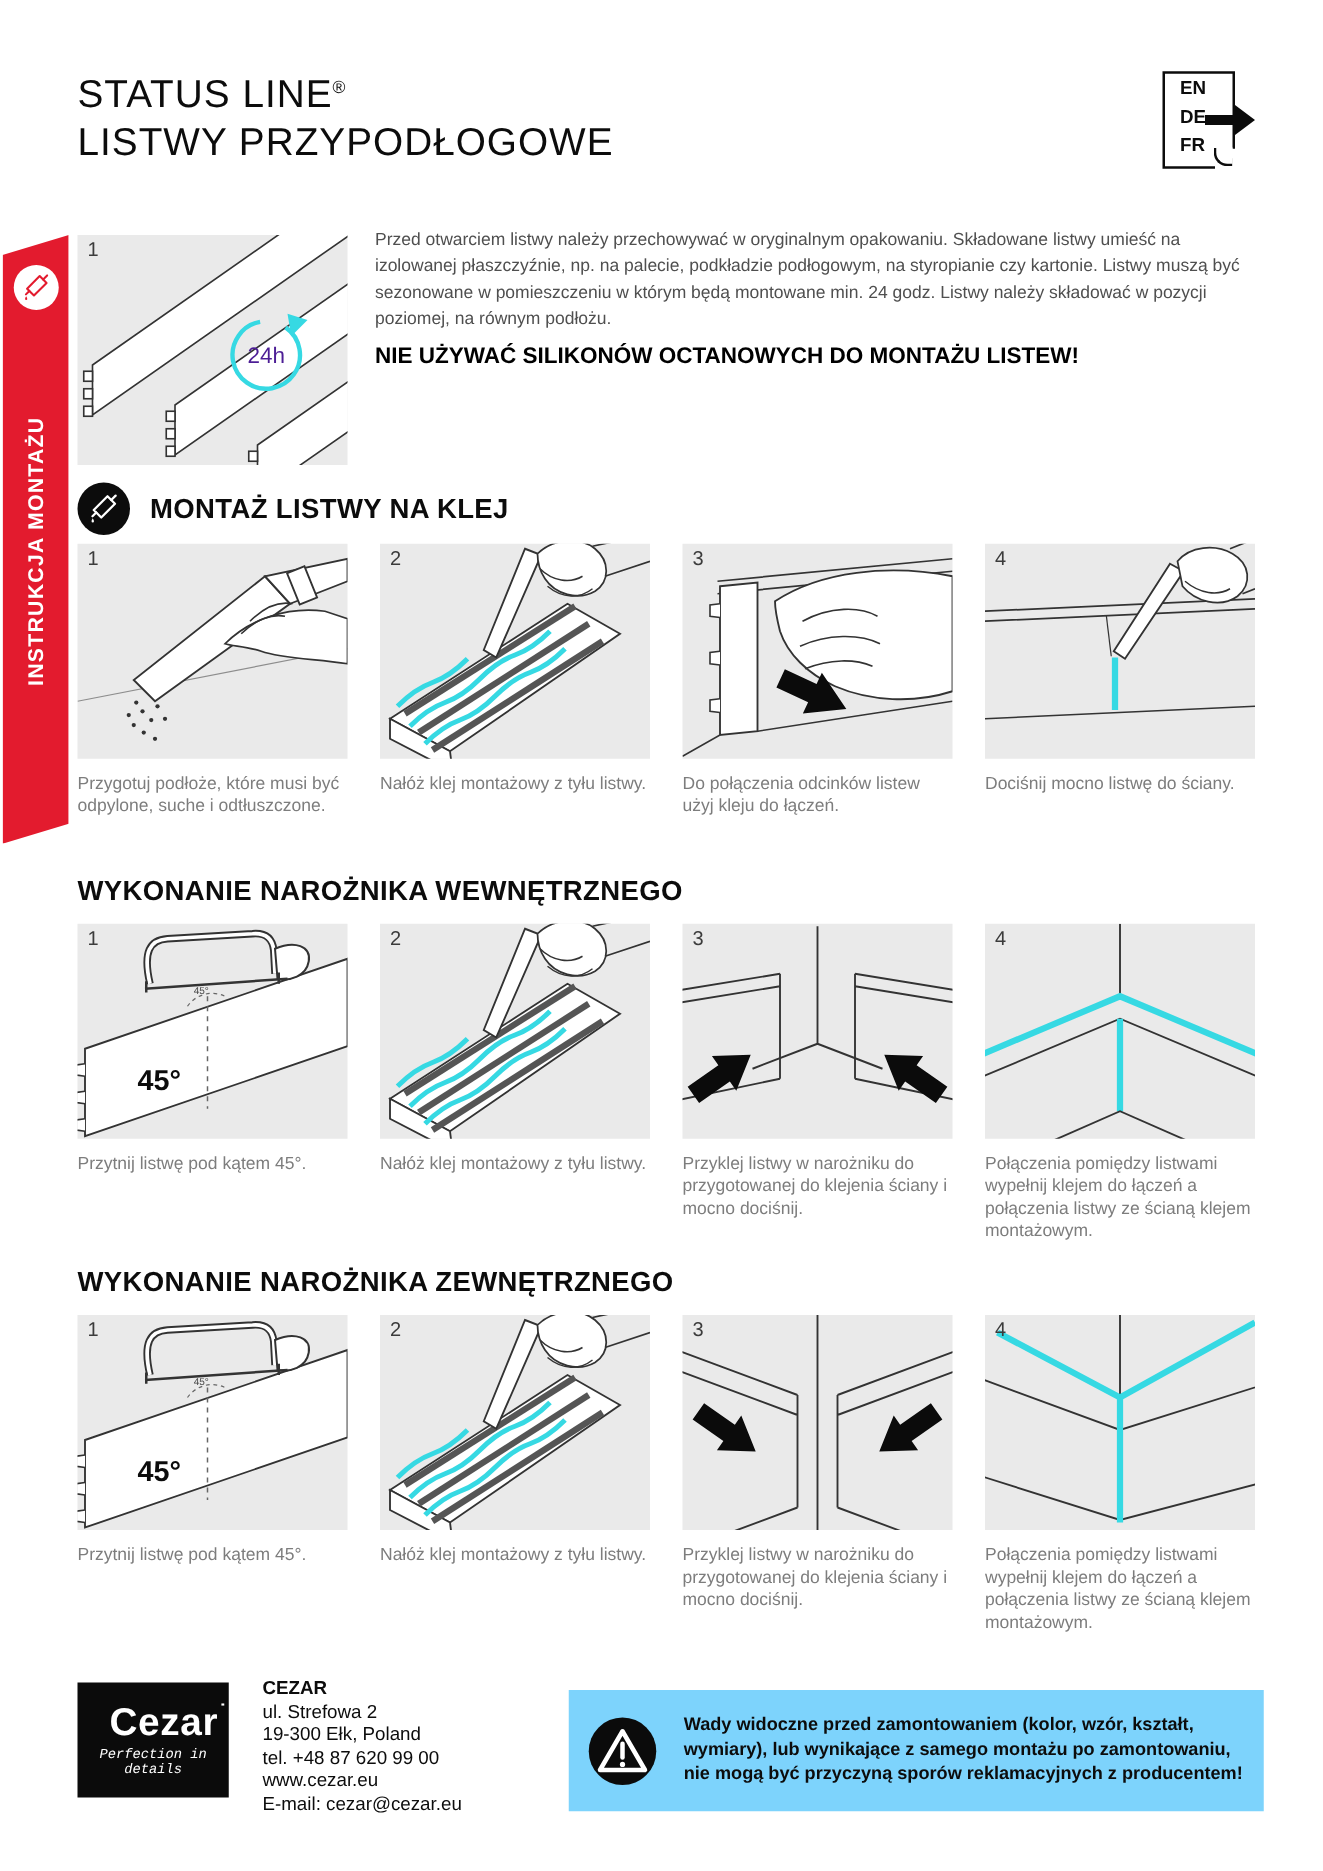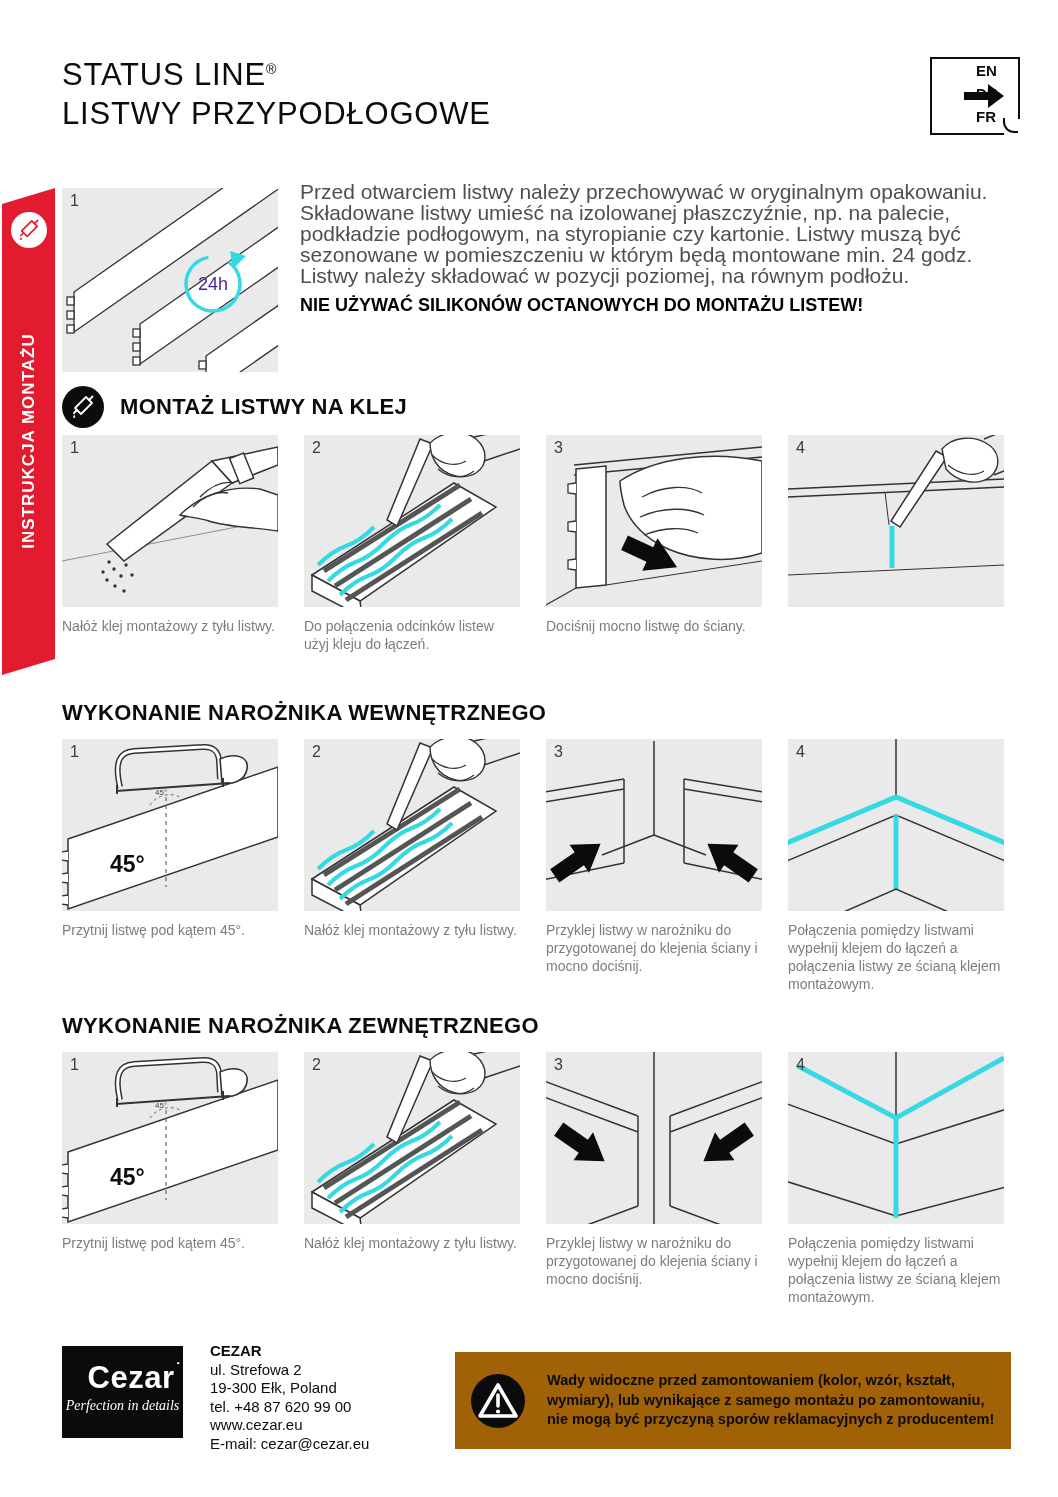--- a/index.html
+++ b/index.html
@@ -5,42 +5,42 @@
   html,body{margin:0;padding:0;background:#fff;}
   .page{position:relative;width:1058px;height:1497px;background:#fff;overflow:hidden;
         font-family:"Liberation Sans",sans-serif;color:#111;}
 
   
   .doc-title{position:absolute;left:62px;top:50px;font-size:31px;line-height:39px;
              font-weight:400;letter-spacing:.8px;color:#0c0c0c;}
   .doc-title sup{font-size:14px;vertical-align:super;}
 
   .lang-box{position:absolute;left:930px;top:57px;width:54px;height:74px;
-            border:2.5px solid #0c0c0c;background:#fff;padding-left:32px;}
+            border:2.5px solid #0c0c0c;background:#fff;}
   .lang-item{display:block;font-weight:700;font-size:15px;line-height:23px;padding-left:12px;color:#0c0c0c;}
   .lang-arrow{position:absolute;left:32px;top:24px;}
   .lang-curl{position:absolute;right:-3px;bottom:-3px;width:17px;height:17px;background:#fff;}
   .lang-curl::before{content:"";position:absolute;left:-1px;top:-1px;width:13px;height:13px;
             border-left:2.5px solid #0c0c0c;border-bottom:2.5px solid #0c0c0c;border-bottom-left-radius:11px;background:#fff;}
 
   
   .ribbon{position:absolute;left:2px;top:188px;width:53px;height:487px;background:#e31b2e;
           clip-path:polygon(0 16px,100% 0,100% calc(100% - 16px),0 100%);}
   .ribbon-icon{position:absolute;left:9px;top:24px;width:36px;height:36px;border-radius:50%;
                background:#fff;color:#e31b2e;display:flex;align-items:center;justify-content:center;}
   .ribbon-text{position:absolute;left:-152px;top:242px;width:360px;height:22px;
                transform:rotate(-90deg);text-align:center;color:#fff;font-weight:700;
                font-size:17px;letter-spacing:1px;white-space:nowrap;}
 
   
   .panel{position:relative;width:216px;height:172px;background:#eaeaea;flex:0 0 auto;}
   .panel-num{position:absolute;left:8px;top:4px;font-size:16px;color:#3c3c3c;}
   .intro-panel{position:absolute;left:62px;top:188px;width:216px;height:184px;background:#eaeaea;}
   .intro-text{position:absolute;left:300px;top:181px;width:712px;}
-  .intro-text p{margin:0;font-size:21px;line-height:21px;color:#4f4f4f;}
+  .intro-text p{margin:0;font-size:14px;line-height:21px;color:#4f4f4f;}
   .intro-text .warn{margin-top:9px;font-weight:700;font-size:18px;color:#000;}
   .badge-24h{position:absolute;left:128px;top:86px;width:46px;text-align:center;
              color:#4c1d95;font-weight:400;font-size:18px;}
 
   
   .section{position:absolute;left:62px;width:942px;}
   .sec-head{display:flex;align-items:center;}
   .sec-icon{width:42px;height:42px;border-radius:50%;background:#0c0c0c;color:#fff;
             display:flex;align-items:center;justify-content:center;margin-right:16px;flex:0 0 auto;}
   .sec-title{font-weight:700;font-size:22px;letter-spacing:.3px;color:#0c0c0c;}
@@ -50,24 +50,24 @@
   .s1 .steps-row{margin-top:7px;}
   .s2 .steps-row,.s3 .steps-row{margin-top:13px;}
   .angle-big{position:absolute;left:48px;top:112px;font-weight:700;font-size:23px;color:#0c0c0c;}
   svg.ill{position:absolute;left:0;top:0;width:100%;height:100%;}
 
   
   .logo-box{position:absolute;left:62px;top:1346px;width:121px;height:92px;background:#0b0b0b;
             color:#fff;text-align:center;}
   .logo-word{font-weight:700;font-size:31px;letter-spacing:.5px;margin-top:14px;padding-left:24px;}
   .logo-word .tick{font-size:16px;vertical-align:14px;margin-left:1px;}
-  .logo-tag{font-family:Liberation Serif, serif;font-style:italic;font-size:14px;color:#fff;margin-top:2px;}
+  .logo-tag{font-family:Liberation Mono, monospace;font-style:italic;font-size:11px;color:#fff;margin-top:2px;}
   .contact{position:absolute;left:210px;top:1342px;font-size:15px;line-height:18.5px;color:#0c0c0c;}
   .contact .co{font-weight:700;}
-  .warn-box{position:absolute;left:455px;top:1352px;width:556px;height:97px;background:#a16207;
+  .warn-box{position:absolute;left:455px;top:1352px;width:556px;height:97px;background:#7dd3fc;
             display:flex;align-items:center;}
   .warn-icon{width:54px;height:54px;border-radius:50%;background:#0b0b0b;color:#fff;
              display:flex;align-items:center;justify-content:center;margin-left:16px;flex:0 0 auto;}
   .warn-text{margin-left:22px;margin-right:12px;font-weight:700;font-size:14.5px;line-height:19.5px;color:#0c0c0c;}
 
   a{color:inherit;text-decoration:none;}
 </style>
 </head>
 <body>
 
@@ -289,20 +289,21 @@
         <span class="panel-num">3</span>
       </div>
       <div class="panel">
         <svg class="ill" viewBox="0 0 216 172">
             <use href="#sym-joint-glue"></use>
           </svg>
         <span class="panel-num">4</span>
       </div>
     </div>
     <div class="caps-row">
+      <div class="step-cap">Przygotuj podłoże, które musi być odpylone, suche i odtłuszczone.</div>
       <div class="step-cap">Nałóż klej montażowy z tyłu listwy.</div>
       <div class="step-cap">Do połączenia odcinków listew użyj kleju do łączeń.</div>
       <div class="step-cap">Dociśnij mocno listwę do ściany.</div>
     </div>
   </div>
 
   <div class="section s2" style="top:700px">
     <div class="sec-title">WYKONANIE NAROŻNIKA WEWNĘTRZNEGO</div>
     <div class="steps-row">
       <div class="panel">

